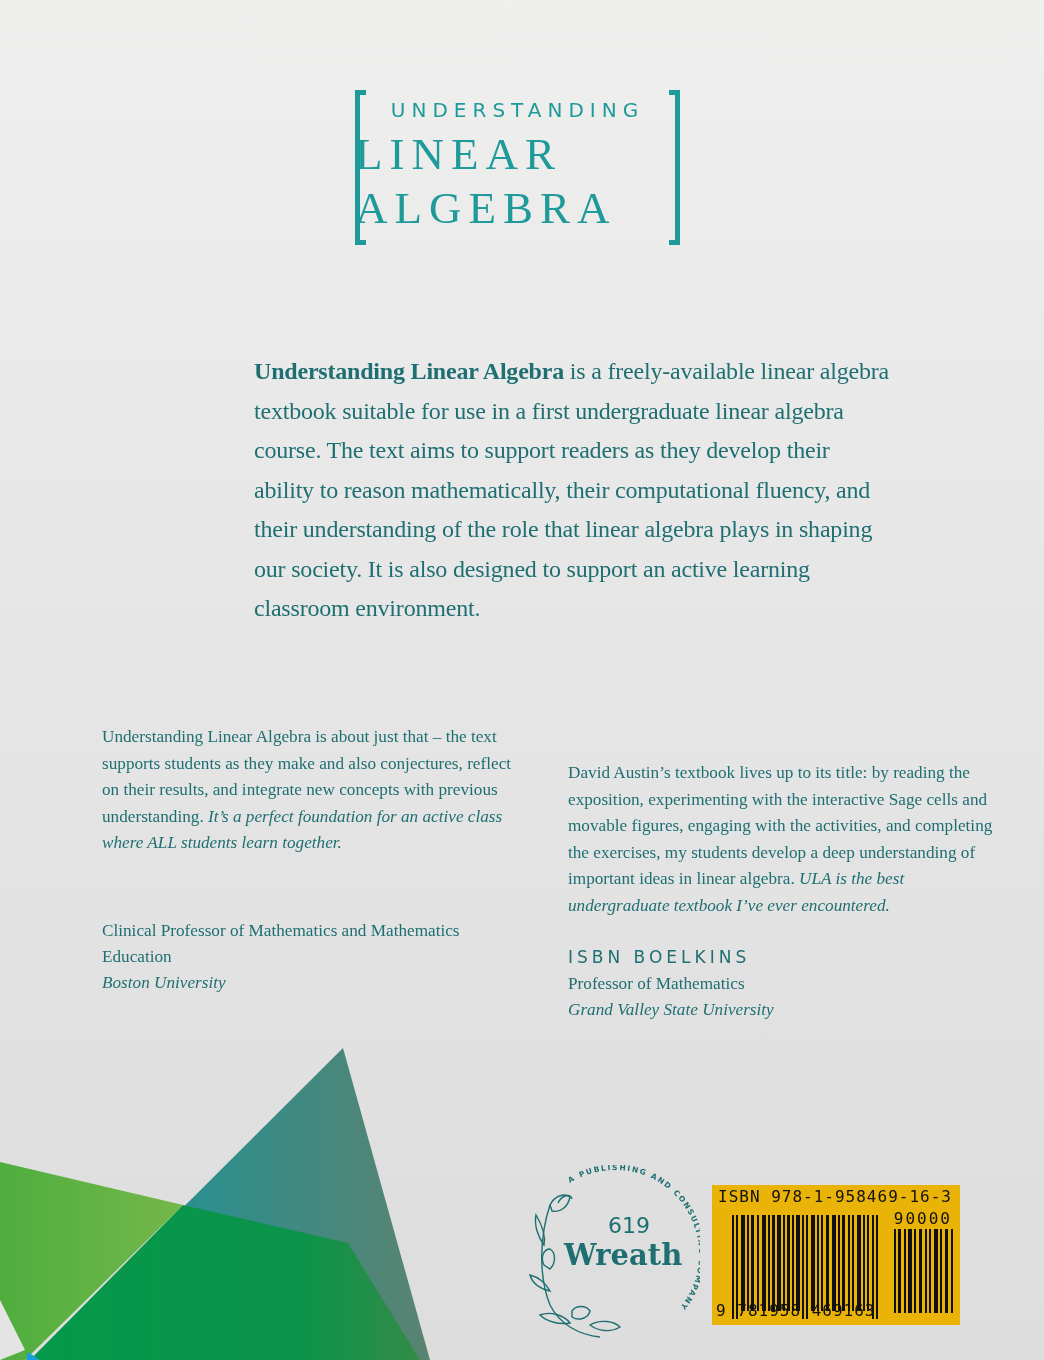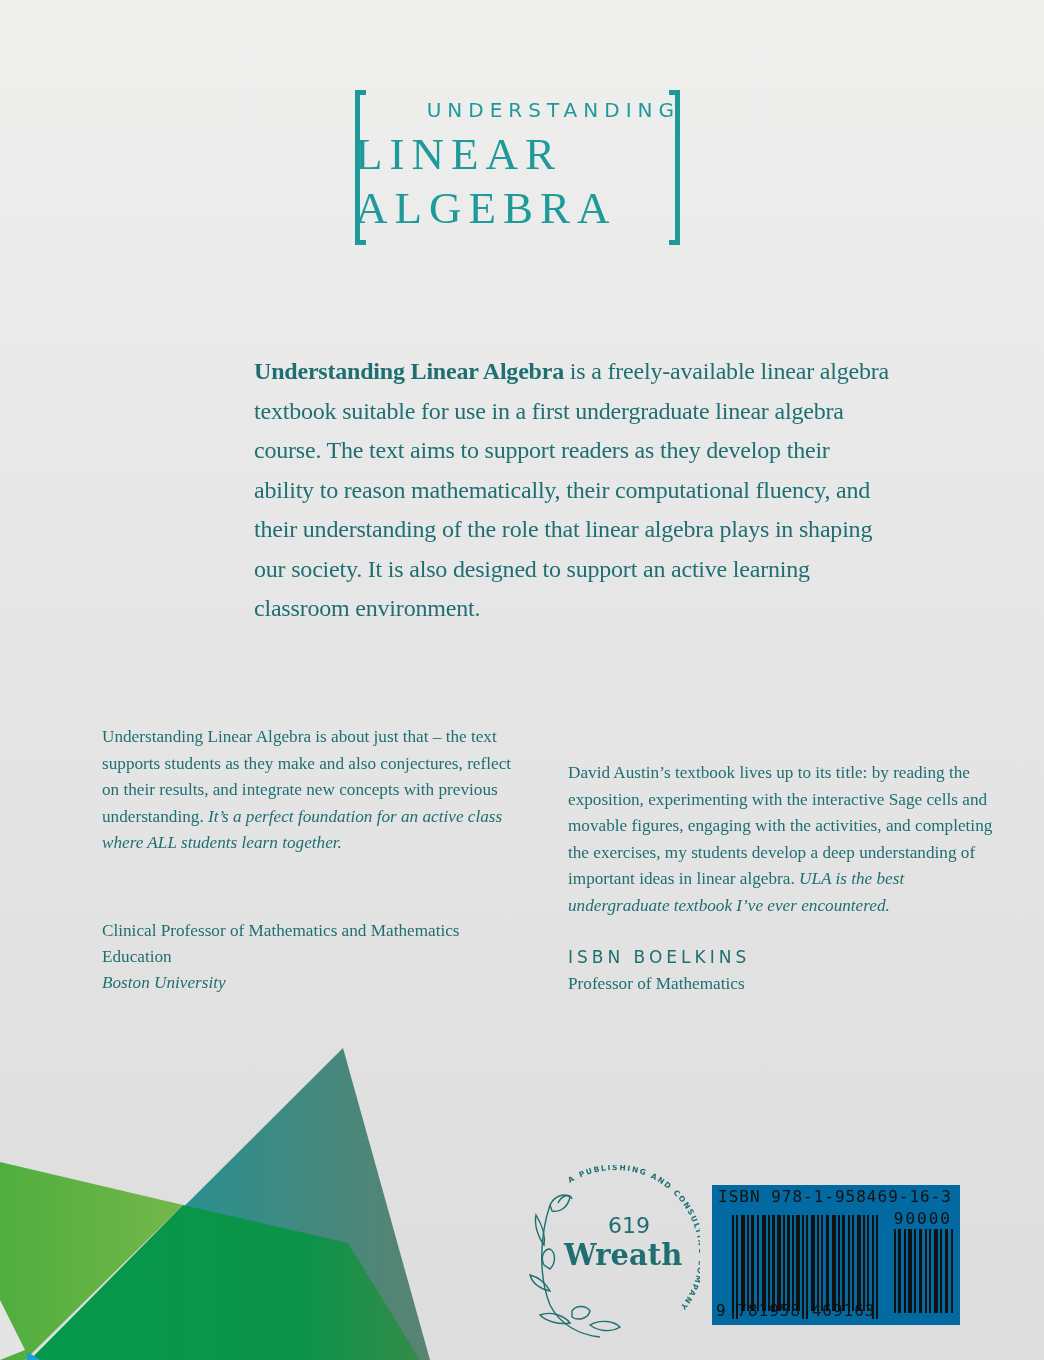--- a/index.html
+++ b/index.html
@@ -12,21 +12,21 @@
     .title-block {
       position: absolute; left: 355px; top: 90px; width: 325px; height: 155px;
     }
     .bracket {
       position: absolute; top: 0; width: 11px; height: 155px;
       border: 5px solid #1f9a9a; box-sizing: border-box;
     }
     .bracket.left { left: 0; border-right: none; }
     .bracket.right { right: 0; border-left: none; }
     .title-small {
-      position: absolute; top: 8px; left: 0; width: 100%; text-align: right;
+      position: absolute; top: 8px; left: 0; width: 100%; text-align: center;
       font-family: "DejaVu Sans", sans-serif; font-size: 20px; letter-spacing: 6px;
       color: #1f9a9a; font-weight: 400;
     }
     .title-big {
       position: absolute; left: 0; width: 100%; text-align: left;
       font-family: Liberation Serif, serif; font-size: 45px; letter-spacing: 7px;
       color: #1f9a9a; line-height: 1;
     }
     .title-big.l1 { top: 42px; }
     .title-big.l2 { top: 96px; }
@@ -55,21 +55,21 @@
     }
     .attr-line { font-size: 17.2px; line-height: 26px; color: #1f6f72; }
     .attr-line.it { font-style: italic; }
 
     .shapes { position: absolute; left: 0; top: 0; width: 1044px; height: 1360px; pointer-events: none; }
 
     .logo { position: absolute; left: 510px; top: 1165px; width: 190px; height: 190px; }
 
     .barcode {
       position: absolute; left: 712px; top: 1185px; width: 248px; height: 140px;
-      background: #0369a1;
+      background: #eab308;
     }
     .isbn-top {
       position: absolute; left: 6px; top: 2px; font-family: "DejaVu Sans Mono", monospace;
       font-size: 16px; color: #111; letter-spacing: 1px; white-space: nowrap;
     }
     .addon-num {
       position: absolute; right: 8px; top: 24px; font-family: "DejaVu Sans Mono", monospace;
       font-size: 16px; color: #111; letter-spacing: 2px;
     }
     .isbn-bottom {
@@ -129,20 +129,21 @@
   <div class="attr-line">Clinical Professor of Mathematics and Mathematics Education</div>
   <div class="attr-line it">Boston University</div>
 </div>
 
 <div class="quote right">
   <span>David Austin’s textbook lives up to its title: by reading the exposition, experimenting with the interactive Sage cells and movable figures, engaging with the activities, and completing the exercises, my students develop a deep understanding of important ideas in linear algebra. </span><i>ULA is the best undergraduate textbook I’ve ever encountered.</i>
 </div>
 <div class="attr right">
   <div class="attr-name">ISBN BOELKINS</div>
   <div class="attr-line">Professor of Mathematics</div>
+  <div class="attr-line it">Grand Valley State University</div>
 </div>
 
 <div class="logo">
   <svg width="190" height="190" viewBox="0 0 190 190">
     <defs>
       <path id="arcPath" d="M 60,18 A 78 78 0 0 1 150,160"></path>
     </defs>
     <text font-family="DejaVu Sans, sans-serif" font-size="7.5" fill="#1f6f72" letter-spacing="1.6" font-weight="700">
       <textPath href="#arcPath">A PUBLISHING AND CONSULTING COMPANY</textPath>
     </text>

